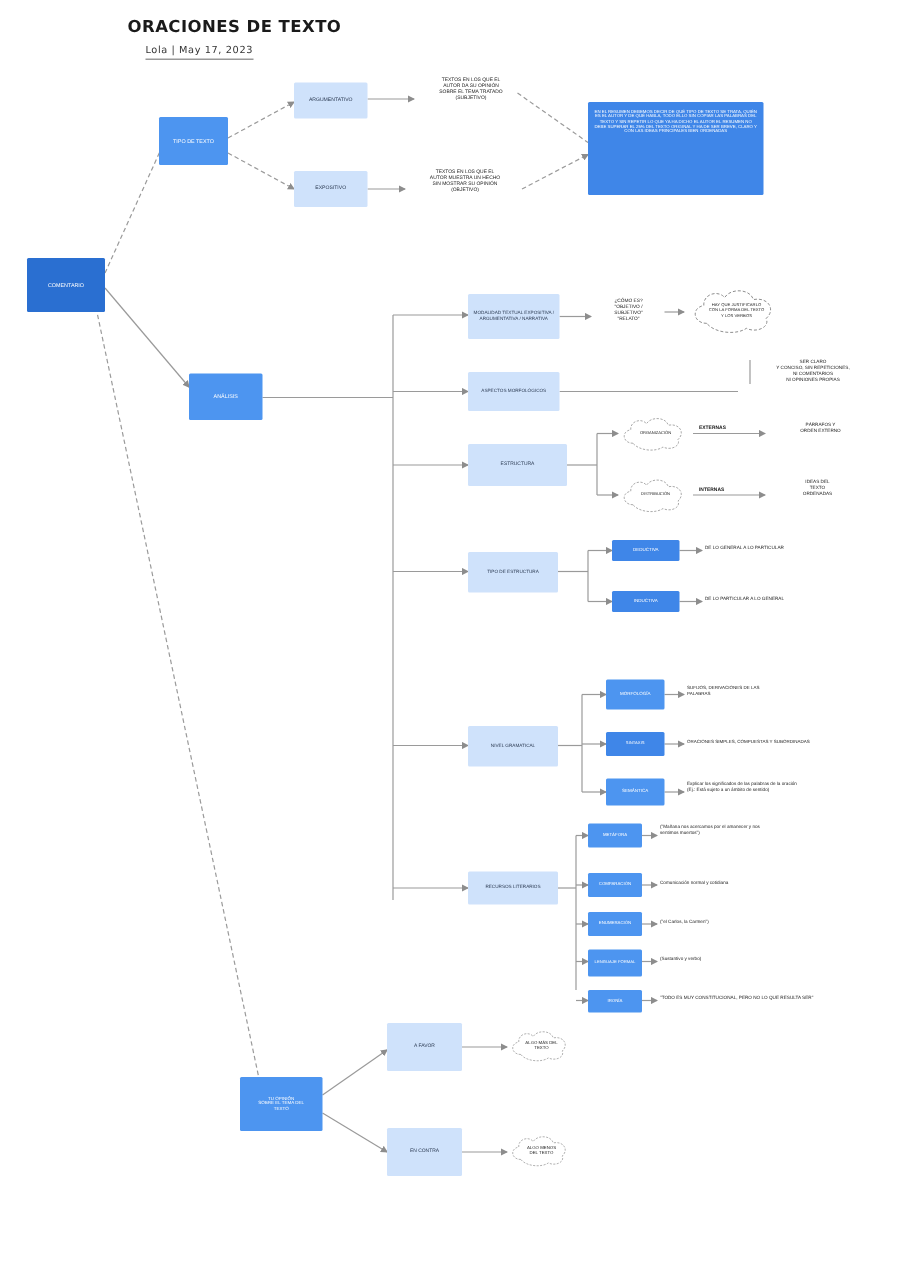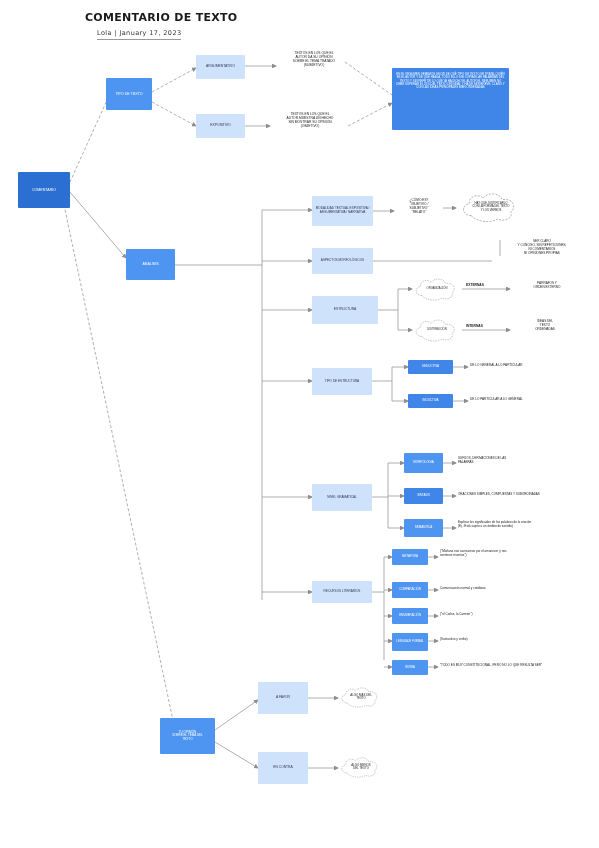--- a/index.html
+++ b/index.html
@@ -33,25 +33,25 @@
            overflow:visible;pointer-events:none;}
 
   .cloud{position:absolute;display:flex;align-items:center;justify-content:center;
          text-align:center;line-height:1.2;color:#222;}
 </style>
 </head>
 <body>
 
 <div id="page">
 
-  <div class="hdr-title">COMENTARIO DE TEXTO</div>
+  <div class="hdr-title">ORACIONES DE TEXTO</div>
   <div class="hdr-sub">
     <span>Lola</span>
     <span>|</span>
-    <span>January 17, 2023</span>
+    <span>May 17, 2023</span>
   </div>
 
   <svg class="diag" viewBox="0 0 599 848">
     <defs>
       <marker id="ar" markerWidth="6" markerHeight="6" refX="5" refY="3" orient="auto">
         <path d="M0,0 L6,3 L0,6 z" fill="#8d8d8d"></path>
       </marker>
     </defs>
     <g stroke="#9a9a9a" stroke-width="0.8" fill="none">
 

